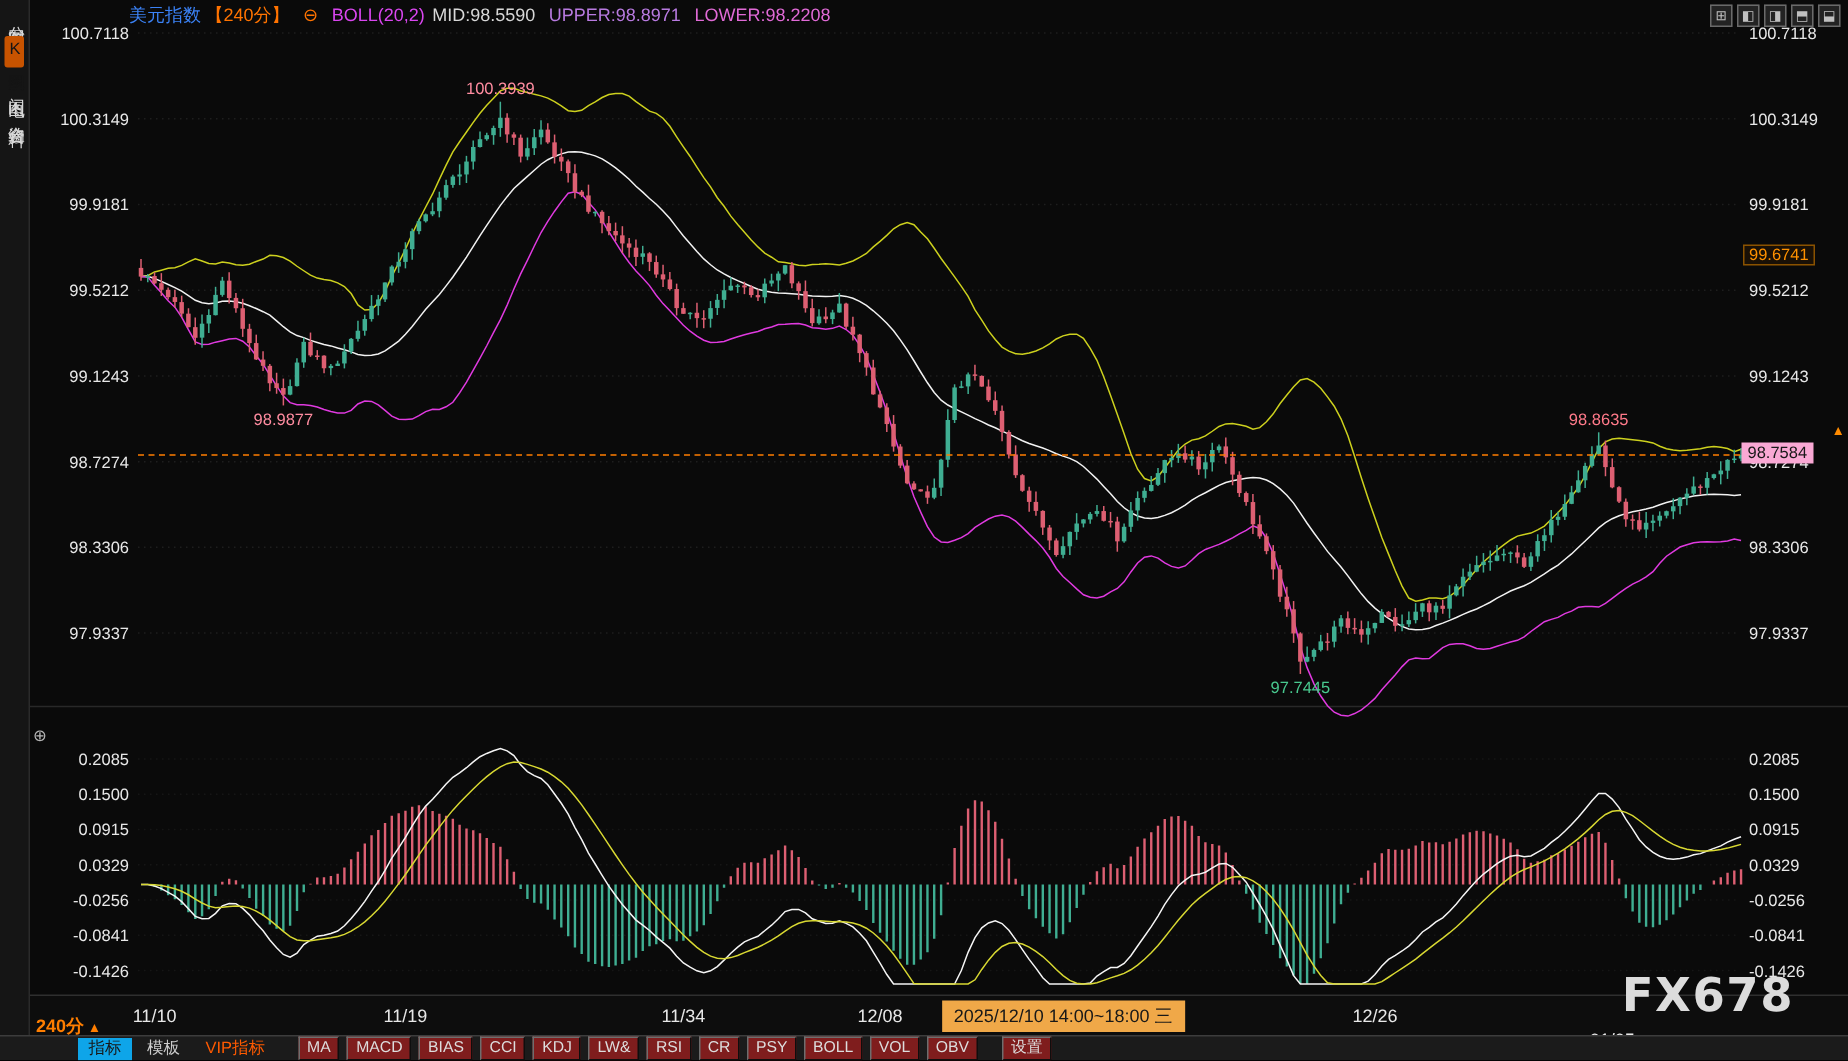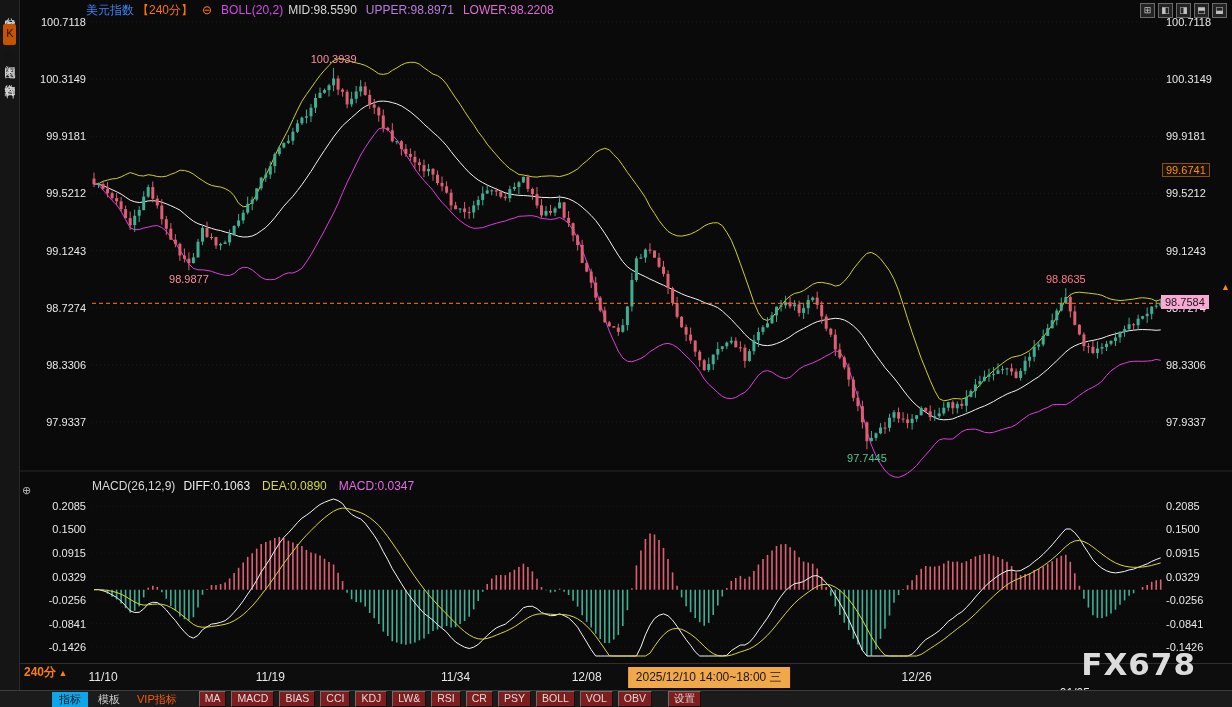--- a/index.html
+++ b/index.html
@@ -30,21 +30,21 @@
   
   .badge-upper{position:absolute;left:1162px;color:#ff9100;border:1px solid #8a5200;background:#191006;
                font-size:11px;padding:0 3px;z-index:6;}
   .badge-price{position:absolute;left:1161px;background:#f9a8d4;color:#181818;font-size:11px;
                padding:1px 4px;z-index:6;font-weight:normal;}
   .axis-arrow{position:absolute;left:1221px;color:#ff8b00;font-size:9px;z-index:6;}
   
   .xaxis{position:absolute;left:0;top:663px;width:1232px;height:27px;background:#0d0d0d;
          border-top:1px solid #2f2f2f;box-sizing:border-box;color:#e8e8e8;font-size:12px;z-index:4;}
   .x-tick{position:absolute;top:6px;transform:translateX(-50%);}
-  .x-period{position:absolute;left:24px;top:0;color:#ff7e00;font-weight:bold;cursor:pointer;}
+  .x-period{position:absolute;left:24px;top:12px;color:#ff7e00;font-weight:bold;cursor:pointer;}
   .x-period .arr{font-size:9px;}
   .x-highlight{position:absolute;top:3px;transform:translateX(-50%);background:#f0a848;color:#181818;
                padding:2px 8px;white-space:nowrap;}
   .watermark{position:absolute;right:36px;top:646px;font-size:31px;font-weight:bold;color:#dcdcdc;
              letter-spacing:1px;z-index:8;font-family:"DejaVu Sans",sans-serif;}
   
   .toolbar{position:absolute;left:0;top:690px;width:1232px;height:17px;background:#1b1b1b;
            border-top:1px solid #3c3c3c;box-sizing:border-box;display:flex;align-items:center;
            font-size:11px;color:#cccccc;gap:3px;padding-left:52px;z-index:5;}
   .tab{padding:0 7px;cursor:pointer;line-height:15px;}
@@ -855,26 +855,20 @@
         <line x1="1147.2" y1="589.7" x2="1147.2" y2="584.9" stroke="#dd5f72" stroke-width="1.6"></line>
         <line x1="1151.7" y1="589.7" x2="1151.7" y2="581.8" stroke="#dd5f72" stroke-width="1.6"></line>
         <line x1="1156.2" y1="589.7" x2="1156.2" y2="580.3" stroke="#dd5f72" stroke-width="1.6"></line>
         <line x1="1160.7" y1="589.7" x2="1160.7" y2="579.5" stroke="#dd5f72" stroke-width="1.6"></line>
       </g>
       <path d="M94.0 589.7 L98.5 589.6 L103.0 590.7 L107.6 592.4 L112.1 594.9 L116.6 597.4 L121.1 601.1 L125.6 605.8 L130.2 610.9 L134.7 612.5 L139.2 612.3 L143.7 608.9 L148.2 603.9 L152.8 602.3 L157.3 602.5 L161.8 605.6 L166.3 609.9 L170.8 615.5 L175.4 620.5 L179.9 626.7 L184.4 631.8 L188.9 636.3 L193.4 638.1 L198.0 635.4 L202.5 629.7 L207.0 626.8 L211.5 624.1 L216.0 623.5 L220.6 622.3 L225.1 620.7 L229.6 617.2 L234.1 612.3 L238.6 607.0 L243.2 600.9 L247.7 594.1 L252.2 587.7 L256.7 580.3 L261.2 572.1 L265.8 565.3 L270.3 558.3 L274.8 550.6 L279.3 543.4 L283.8 537.4 L288.4 532.8 L292.9 527.8 L297.4 522.7 L301.9 518.2 L306.4 515.2 L311.0 511.8 L315.5 507.9 L320.0 504.5 L324.5 502.3 L329.0 500.5 L333.6 499.0 L338.1 500.6 L342.6 503.7 L347.1 509.9 L351.6 514.4 L356.2 517.1 L360.7 519.0 L365.2 523.2 L369.7 529.3 L374.2 535.5 L378.8 542.8 L383.3 551.7 L387.8 559.7 L392.3 568.7 L396.8 576.0 L401.4 583.6 L405.9 590.8 L410.4 597.0 L414.9 603.0 L419.4 608.2 L424.0 613.4 L428.5 616.7 L433.0 620.3 L437.5 624.6 L442.0 628.3 L446.6 632.1 L451.1 637.5 L455.6 642.0 L460.1 644.8 L464.6 647.2 L469.2 648.5 L473.7 647.2 L478.2 644.4 L482.7 640.1 L487.2 635.5 L491.8 631.4 L496.3 627.9 L500.8 625.9 L505.3 624.2 L509.8 620.5 L514.4 616.8 L518.9 612.5 L523.4 607.7 L527.9 606.4 L532.4 606.3 L537.0 608.6 L541.5 612.5 L546.0 614.2 L550.5 615.7 L555.0 615.5 L559.6 613.8 L564.1 615.6 L568.6 617.9 L573.1 622.1 L577.6 627.2 L582.2 634.8 L586.7 642.1 L591.2 649.7 L595.7 656.0 L600.2 656.0 L604.8 656.0 L609.3 656.0 L613.8 656.0 L618.3 656.0 L622.8 656.0 L627.4 656.0 L631.9 656.0 L636.4 656.0 L640.9 647.0 L645.4 634.9 L650.0 625.1 L654.5 618.6 L659.0 615.3 L663.5 613.9 L668.0 615.7 L672.6 620.2 L677.1 626.4 L681.6 633.1 L686.1 639.6 L690.6 645.4 L695.2 651.8 L699.7 656.0 L704.2 656.0 L708.7 656.0 L713.2 656.0 L717.8 656.0 L722.3 656.0 L726.8 655.3 L731.3 650.7 L735.8 647.8 L740.4 645.0 L744.9 645.0 L749.4 642.3 L753.9 637.2 L758.4 630.7 L763.0 624.2 L767.5 617.8 L772.0 610.7 L776.5 602.9 L781.0 596.4 L785.6 590.5 L790.1 586.8 L794.6 583.6 L799.1 582.9 L803.6 581.5 L808.2 578.6 L812.7 576.0 L817.2 575.6 L821.7 578.2 L826.2 583.0 L830.8 588.1 L835.3 595.5 L839.8 603.0 L844.3 610.9 L848.8 619.6 L853.4 630.1 L857.9 639.8 L862.4 650.4 L866.9 656.0 L871.4 656.0 L876.0 656.0 L880.5 656.0 L885.0 656.0 L889.5 656.0 L894.0 656.0 L898.6 656.0 L903.1 656.0 L907.6 656.0 L912.1 654.1 L916.6 649.7 L921.2 644.0 L925.7 639.6 L930.2 636.9 L934.7 634.0 L939.2 630.7 L943.8 626.3 L948.3 621.3 L952.8 618.3 L957.3 614.6 L961.8 611.9 L966.4 607.5 L970.9 602.6 L975.4 597.1 L979.9 592.0 L984.4 587.0 L989.0 582.7 L993.5 579.2 L998.0 575.8 L1002.5 573.0 L1007.0 570.8 L1011.6 570.1 L1016.1 571.1 L1020.6 570.6 L1025.1 568.1 L1029.6 565.6 L1034.2 561.6 L1038.7 558.3 L1043.2 554.2 L1047.7 549.7 L1052.2 544.8 L1056.8 539.3 L1061.3 533.9 L1065.8 529.0 L1070.3 529.0 L1074.8 532.7 L1079.4 538.4 L1083.9 546.1 L1088.4 552.8 L1092.9 559.8 L1097.4 564.6 L1102.0 568.3 L1106.5 570.8 L1111.0 572.3 L1115.5 572.9 L1120.0 572.3 L1124.6 571.4 L1129.1 569.9 L1133.6 569.1 L1138.1 567.3 L1142.6 565.6 L1147.2 563.9 L1151.7 561.4 L1156.2 559.5 L1160.7 557.8 " fill="none" stroke="#f5f5f5" stroke-width="1"></path>
       <path d="M94.0 589.7 L98.5 589.7 L103.0 589.9 L107.6 590.4 L112.1 591.3 L116.6 592.5 L121.1 594.2 L125.6 596.5 L130.2 599.4 L134.7 602.0 L139.2 604.1 L143.7 605.1 L148.2 604.8 L152.8 604.3 L157.3 604.0 L161.8 604.3 L166.3 605.4 L170.8 607.4 L175.4 610.1 L179.9 613.4 L184.4 617.1 L188.9 620.9 L193.4 624.4 L198.0 626.6 L202.5 627.2 L207.0 627.1 L211.5 626.5 L216.0 625.9 L220.6 625.2 L225.1 624.3 L229.6 622.9 L234.1 620.8 L238.6 618.0 L243.2 614.6 L247.7 610.5 L252.2 606.0 L256.7 600.8 L261.2 595.1 L265.8 589.1 L270.3 583.0 L274.8 576.5 L279.3 569.9 L283.8 563.4 L288.4 557.3 L292.9 551.4 L297.4 545.6 L301.9 540.1 L306.4 535.2 L311.0 530.5 L315.5 526.0 L320.0 521.7 L324.5 517.8 L329.0 514.3 L333.6 511.2 L338.1 509.1 L342.6 508.0 L347.1 508.4 L351.6 509.6 L356.2 511.1 L360.7 512.7 L365.2 514.8 L369.7 517.7 L374.2 521.2 L378.8 525.5 L383.3 530.8 L387.8 536.6 L392.3 543.0 L396.8 549.6 L401.4 556.4 L405.9 563.3 L410.4 570.0 L414.9 576.6 L419.4 582.9 L424.0 589.0 L428.5 594.6 L433.0 599.7 L437.5 604.7 L442.0 609.4 L446.6 614.0 L451.1 618.7 L455.6 623.3 L460.1 627.6 L464.6 631.6 L469.2 634.9 L473.7 637.4 L478.2 638.8 L482.7 639.1 L487.2 638.4 L491.8 637.0 L496.3 635.1 L500.8 633.3 L505.3 631.5 L509.8 629.3 L514.4 626.8 L518.9 623.9 L523.4 620.7 L527.9 617.8 L532.4 615.5 L537.0 614.2 L541.5 613.8 L546.0 613.9 L550.5 614.2 L555.0 614.5 L559.6 614.4 L564.1 614.6 L568.6 615.3 L573.1 616.7 L577.6 618.8 L582.2 622.0 L586.7 626.0 L591.2 630.7 L595.7 636.2 L600.2 642.4 L604.8 649.1 L609.3 655.7 L613.8 656.0 L618.3 656.0 L622.8 656.0 L627.4 656.0 L631.9 656.0 L636.4 656.0 L640.9 656.0 L645.4 656.0 L650.0 653.2 L654.5 646.3 L659.0 640.1 L663.5 634.9 L668.0 631.0 L672.6 628.9 L677.1 628.4 L681.6 629.3 L686.1 631.4 L690.6 634.2 L695.2 637.7 L699.7 641.8 L704.2 646.3 L708.7 650.4 L713.2 653.6 L717.8 655.5 L722.3 656.0 L726.8 656.0 L731.3 655.1 L735.8 653.6 L740.4 651.9 L744.9 650.5 L749.4 648.9 L753.9 646.5 L758.4 643.4 L763.0 639.5 L767.5 635.2 L772.0 630.3 L776.5 624.8 L781.0 619.1 L785.6 613.4 L790.1 608.1 L794.6 603.2 L799.1 599.1 L803.6 595.6 L808.2 592.2 L812.7 589.0 L817.2 586.3 L821.7 584.7 L826.2 584.3 L830.8 585.1 L835.3 587.2 L839.8 590.3 L844.3 594.5 L848.8 599.5 L853.4 605.6 L857.9 612.5 L862.4 620.0 L866.9 628.4 L871.4 636.7 L876.0 644.1 L880.5 650.3 L885.0 655.2 L889.5 656.0 L894.0 656.0 L898.6 656.0 L903.1 656.0 L907.6 656.0 L912.1 656.0 L916.6 656.0 L921.2 654.4 L925.7 651.5 L930.2 648.5 L934.7 645.6 L939.2 642.6 L943.8 639.4 L948.3 635.8 L952.8 632.3 L957.3 628.7 L961.8 625.4 L966.4 621.8 L970.9 618.0 L975.4 613.8 L979.9 609.4 L984.4 605.0 L989.0 600.5 L993.5 596.2 L998.0 592.1 L1002.5 588.3 L1007.0 584.8 L1011.6 581.9 L1016.1 579.7 L1020.6 577.9 L1025.1 575.9 L1029.6 573.9 L1034.2 571.4 L1038.7 568.8 L1043.2 565.9 L1047.7 562.6 L1052.2 559.1 L1056.8 555.1 L1061.3 550.9 L1065.8 546.5 L1070.3 543.0 L1074.8 540.9 L1079.4 540.4 L1083.9 541.6 L1088.4 543.8 L1092.9 547.0 L1097.4 550.5 L1102.0 554.1 L1106.5 557.4 L1111.0 560.4 L1115.5 562.9 L1120.0 564.8 L1124.6 566.1 L1129.1 566.9 L1133.6 567.3 L1138.1 567.3 L1142.6 567.0 L1147.2 566.4 L1151.7 565.4 L1156.2 564.2 L1160.7 562.9 " fill="none" stroke="#d8d832" stroke-width="1"></path>
     </svg>
 
   <span class="expand-icon">⊕</span>
-  <div class="macd-header">
-    <span class="m-title">MACD(26,12,9)</span>
-    <span class="m-diff" style="margin-left:-4px;">DIFF:0.1063</span>
-    <span class="m-dea">DEA:0.0890</span>
-    <span class="m-macd">MACD:0.0347</span>
-  </div>
 
   <div class="badge-upper" id="badge-upper" style="top: 163.429px;">99.6741</div>
   <div class="badge-price" id="badge-price" style="top: 295.29px;">98.7584</div>
   <div class="axis-arrow" id="axis-arrow" style="top: 282.29px;">▲</div>
 
   <div class="xaxis" id="xaxis">
     <span class="x-period" id="x-period"><span>240分</span><span class="arr"> ▲</span></span>
     <span class="x-highlight" id="x-highlight" style="left: 708.72px;">2025/12/10 14:00~18:00 三</span>
   <span class="x-tick" style="left: 103.04px;">11/10</span>
       <span class="x-tick" style="left: 270.28px;">11/19</span>

